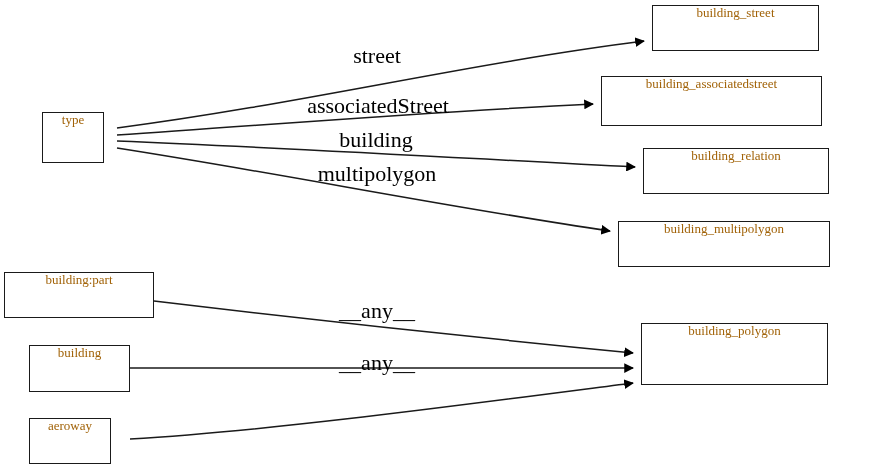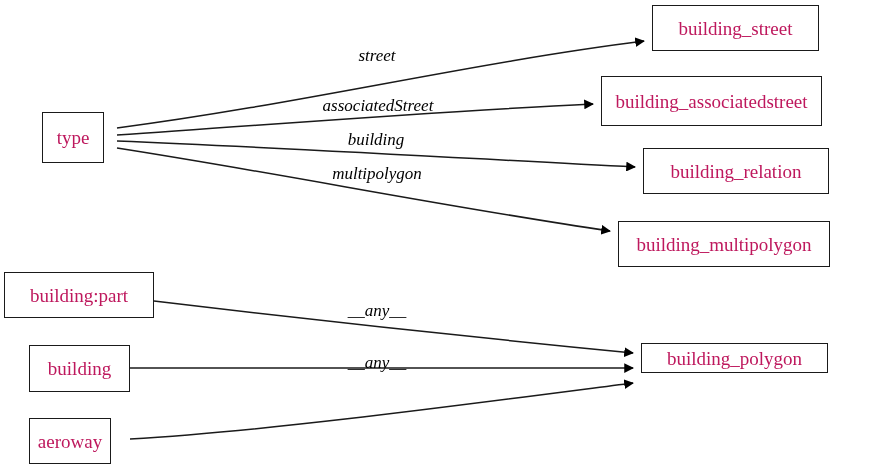--- a/index.html
+++ b/index.html
@@ -22,37 +22,36 @@
     width: 875px;
     height: 469px;
     pointer-events: none;
   }
   .node {
     position: absolute;
     box-sizing: border-box;
     border: 1.4px solid #1a1a1a;
     background: #ffffff;
     display: flex;
-    align-items: center;
+    align-items: flex-start;
     justify-content: center;
-    color: #be185d;
-    font-size: 19px;
+    color: #a16207;
+    font-size: 13px;
     line-height: 1;
     white-space: nowrap;
   }
   .edge-label {
     position: absolute;
     color: #000000;
-    font-size: 17px;
+    font-size: 22px;
     line-height: 1.06;
     white-space: nowrap;
     transform: translate(-50%, -50%);
     text-align: right;
     background: transparent;
-    font-style: italic;
   }
 </style>
 </head>
 <body>
 
 <div id="canvas">
 
   <svg class="edges" viewBox="0 0 875 469" xmlns="http://www.w3.org/2000/svg">
     <defs>
       <marker id="arrow" viewBox="0 0 10 10" refX="9" refY="5" markerWidth="6.5" markerHeight="6.5" orient="auto-start-reverse">
@@ -100,21 +99,21 @@
   </div>
 
   <div class="node" style="left:29px; top:345px; width:101px; height:47px;">
     <span>building</span>
   </div>
 
   <div class="node" style="left:29px; top:418px; width:82px; height:46px;">
     <span>aeroway</span>
   </div>
 
-  <div class="node" style="left:641px; top:343px; width:187px; height:30px;">
+  <div class="node" style="left:641px; top:323px; width:187px; height:62px;">
     <span>building_polygon</span>
   </div>
 
   <div class="edge-label" style="left:377px; top:56px;">street</div>
 
   <div class="edge-label" style="left:378px; top:106px;">associatedStreet</div>
 
   <div class="edge-label" style="left:376px; top:140px;">building</div>
 
   <div class="edge-label" style="left:377px; top:174px;">multipolygon</div>

